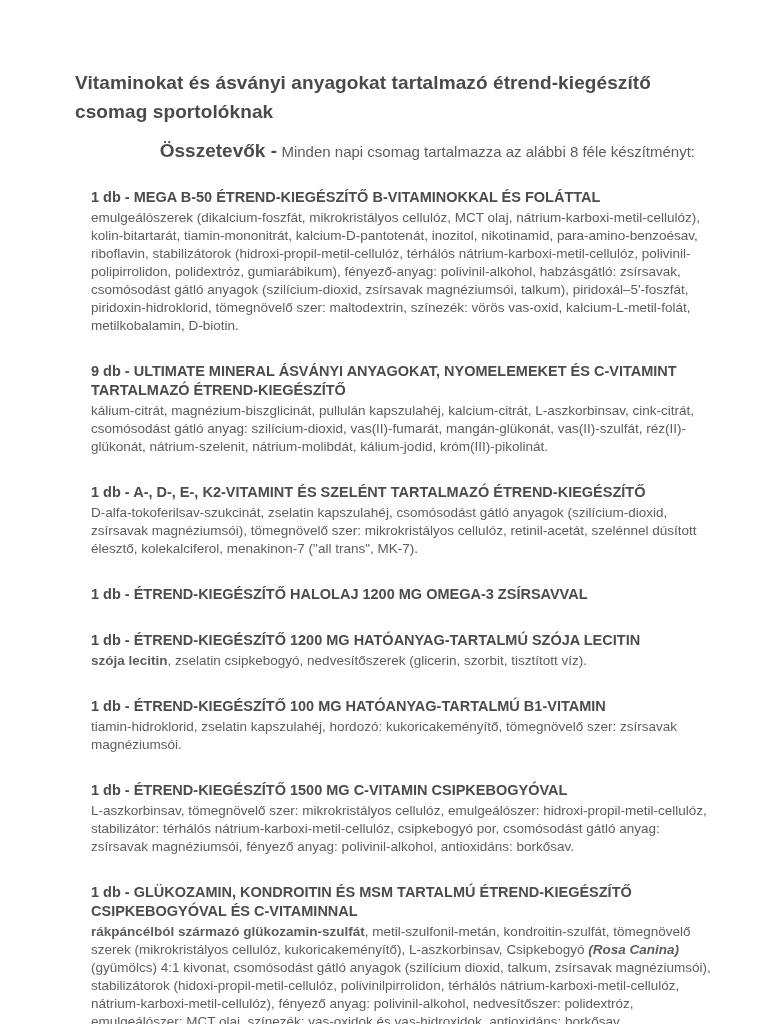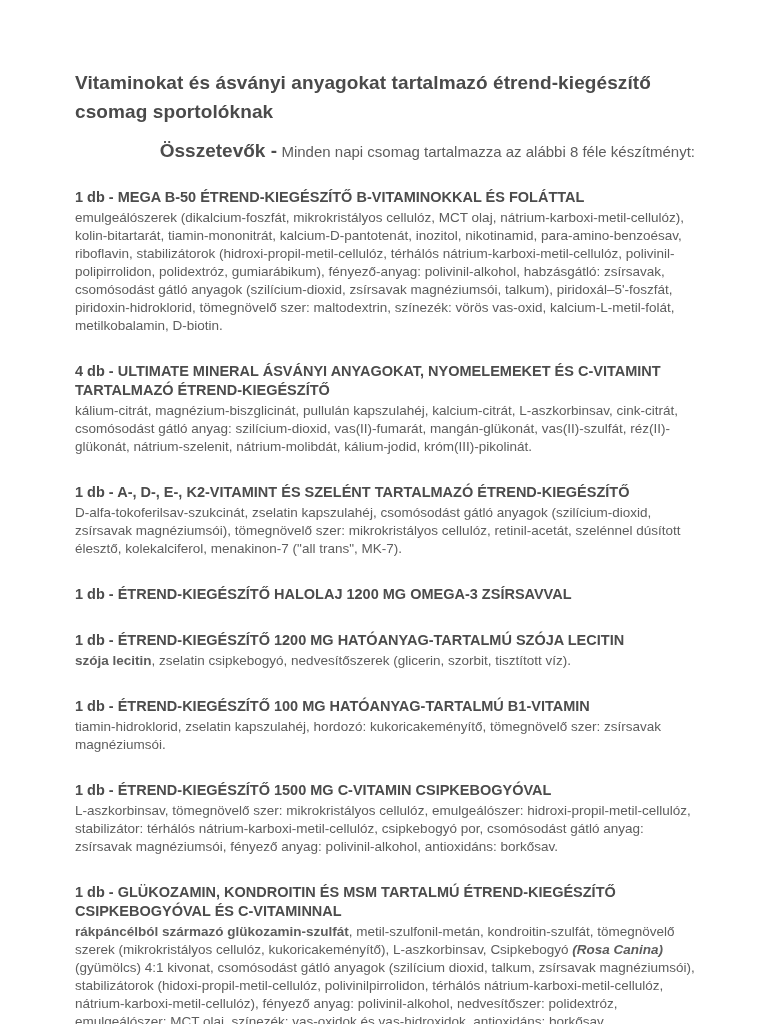--- a/index.html
+++ b/index.html
@@ -39,21 +39,21 @@
     font-size: 19px;
     font-weight: bold;
     color: #4c4c4c;
   }
   .ingredients-intro {
     font-size: 15px;
     color: #5d5d5d;
   }
   .section {
     width: 620px;
-    margin: 0 0 27px 0;
+    margin: 0 0 27px 16px;
   }
   .section-heading {
     margin: 0 0 2px 0;
     font-size: 14.5px;
     line-height: 19px;
     font-weight: bold;
     color: #4c4c4c;
   }
   .section-body {
     margin: 0;
@@ -76,21 +76,21 @@
     <span class="ingredients-intro">Minden napi csomag tartalmazza az alábbi 8 féle készítményt:</span>
   </p>
 
   <div id="sections-container">
   <div class="section">
     <h2 class="section-heading">1 db - MEGA B-50 ÉTREND-KIEGÉSZÍTŐ B-VITAMINOKKAL ÉS FOLÁTTAL</h2>
     <p class="section-body"><span class="part regular">emulgeálószerek (dikalcium-foszfát, mikrokristályos cellulóz, MCT olaj, nátrium-karboxi-metil-cellulóz), kolin-bitartarát, tiamin-mononitrát, kalcium-D-pantotenát, inozitol, nikotinamid, para-amino-benzoésav, riboflavin, stabilizátorok (hidroxi-propil-metil-cellulóz, térhálós nátrium-karboxi-metil-cellulóz, polivinil-polipirrolidon, polidextróz, gumiarábikum), fényező-anyag: polivinil-alkohol, habzásgátló: zsírsavak, csomósodást gátló anyagok (szilícium-dioxid, zsírsavak magnéziumsói, talkum), piridoxál–5'-foszfát, piridoxin-hidroklorid, tömegnövelő szer: maltodextrin, színezék: vörös vas-oxid, kalcium-L-metil-folát, metilkobalamin, D-biotin.</span></p>
   </div>
 
   <div class="section">
-    <h2 class="section-heading">4 db - ULTIMATE MINERAL ÁSVÁNYI ANYAGOKAT, NYOMELEMEKET ÉS C-VITAMINT TARTALMAZÓ ÉTREND-KIEGÉSZÍTŐ</h2>
+    <h2 class="section-heading">9 db - ULTIMATE MINERAL ÁSVÁNYI ANYAGOKAT, NYOMELEMEKET ÉS C-VITAMINT TARTALMAZÓ ÉTREND-KIEGÉSZÍTŐ</h2>
     <p class="section-body"><span class="part regular">kálium-citrát, magnézium-biszglicinát, pullulán kapszulahéj, kalcium-citrát, L-aszkorbinsav, cink-citrát, csomósodást gátló anyag: szilícium-dioxid, vas(II)-fumarát, mangán-glükonát, vas(II)-szulfát, réz(II)-glükonát, nátrium-szelenit, nátrium-molibdát, kálium-jodid, króm(III)-pikolinát.</span></p>
   </div>
 
   <div class="section">
     <h2 class="section-heading">1 db - A-, D-, E-, K2-VITAMINT ÉS SZELÉNT TARTALMAZÓ ÉTREND-KIEGÉSZÍTŐ</h2>
     <p class="section-body"><span class="part regular">D-alfa-tokoferilsav-szukcinát, zselatin kapszulahéj, csomósodást gátló anyagok (szilícium-dioxid, zsírsavak magnéziumsói), tömegnövelő szer: mikrokristályos cellulóz, retinil-acetát, szelénnel dúsított élesztő, kolekalciferol, menakinon-7 ("all trans", MK-7).</span></p>
   </div>
 
   <div class="section">
     <h2 class="section-heading">1 db - ÉTREND-KIEGÉSZÍTŐ HALOLAJ 1200 MG OMEGA-3 ZSÍRSAVVAL</h2>

